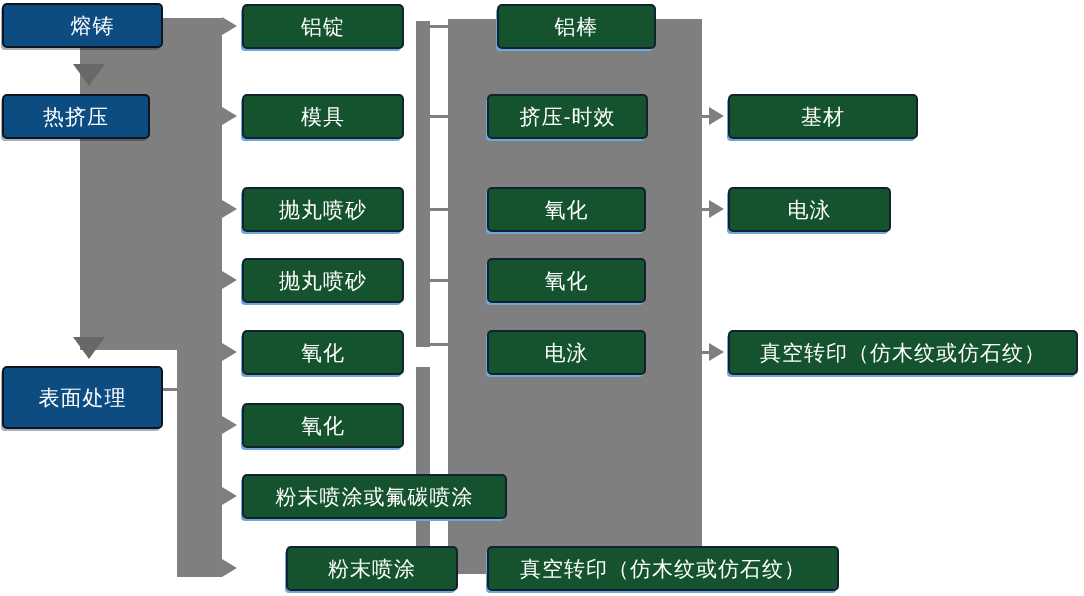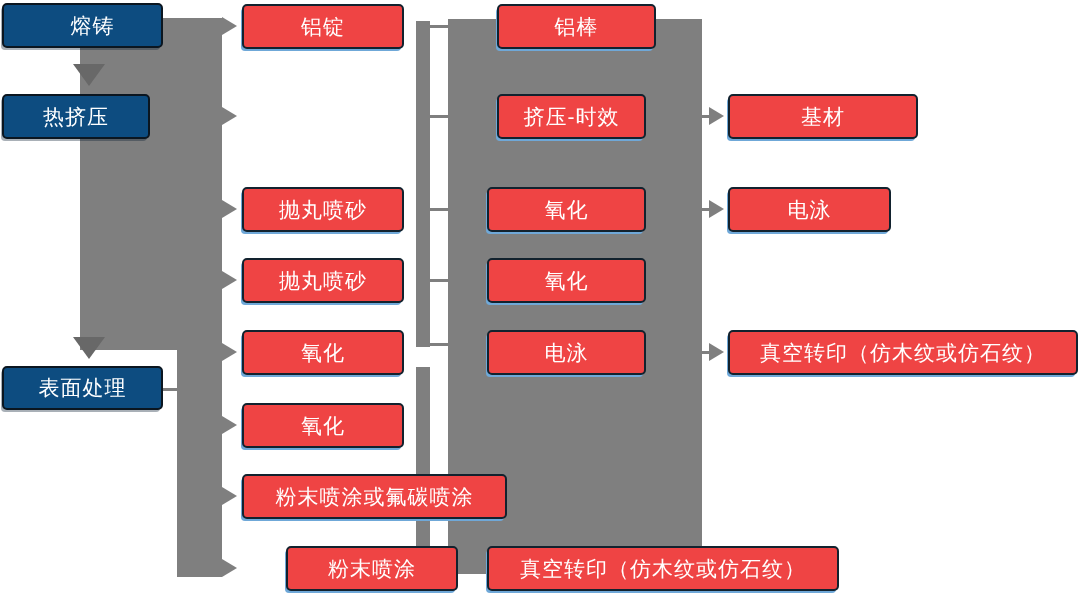--- a/index.html
+++ b/index.html
@@ -39,21 +39,21 @@
     border-left: 16px solid transparent;
     border-right: 16px solid transparent;
     border-top: 22px solid #686868;
     z-index: 2;
   }
   
   .node {
     position: absolute;
     box-sizing: border-box;
     height: 45px;
-    background: #ef4444;
+    background: #14532d;
     border: 2px solid #12222e;
     border-radius: 5px;
     color: #ffffff;
     font-size: 21px;
     letter-spacing: 1px;
     display: flex;
     align-items: center;
     justify-content: center;
     z-index: 3;
     box-shadow: -2px 3px 0 -1px #6fa8d8;
@@ -106,32 +106,33 @@
   <div class="arrow-right" style="left:222px; top:416px;"></div>
   <div class="arrow-right" style="left:222px; top:487px;"></div>
   <div class="arrow-right" style="left:222px; top:559px;"></div>
 
   <div class="arrow-right" style="left:709px; top:107px;"></div>
   <div class="arrow-right" style="left:709px; top:200px;"></div>
   <div class="arrow-right" style="left:709px; top:343px;"></div>
 
   <div class="node dark" style="left:2px; top:3px; width:161px;padding-left:20px;">熔铸</div>
   <div class="node dark" style="left:2px; top:94px; width:148px;">热挤压</div>
-  <div class="node dark" style="left:2px; top:366px; width:161px; height:44px;">表面处理</div>
+  <div class="node dark" style="left:2px; top:366px; width:161px; height:63px;">表面处理</div>
 
   <div class="node" style="left:242px; top:4px; width:162px;">铝锭</div>
+  <div class="node" style="left:242px; top:94px; width:162px;">模具</div>
   <div class="node" style="left:242px; top:187px; width:162px;">抛丸喷砂</div>
   <div class="node" style="left:242px; top:258px; width:162px;">抛丸喷砂</div>
   <div class="node" style="left:242px; top:330px; width:162px;">氧化</div>
   <div class="node" style="left:242px; top:403px; width:162px;">氧化</div>
   <div class="node" style="left:242px; top:474px; width:265px;">粉末喷涂或氟碳喷涂</div>
   <div class="node" style="left:242px; top:546px; width:172px;margin-left:44px;">粉末喷涂</div>
 
   <div class="node" style="left:497px; top:4px; width:159px;">铝棒</div>
-  <div class="node" style="left:497px; top:94px; width:149px;">挤压-时效</div>
+  <div class="node" style="left:487px; top:94px; width:161px;">挤压-时效</div>
   <div class="node" style="left:487px; top:187px; width:159px;">氧化</div>
   <div class="node" style="left:487px; top:258px; width:159px;">氧化</div>
   <div class="node" style="left:487px; top:330px; width:159px;">电泳</div>
   <div class="node" style="left:487px; top:546px; width:352px;">真空转印（仿木纹或仿石纹）</div>
 
   <div class="node" style="left:728px; top:94px; width:190px;">基材</div>
   <div class="node" style="left:728px; top:187px; width:163px;">电泳</div>
   <div class="node" style="left:728px; top:330px; width:350px;">真空转印（仿木纹或仿石纹）</div>
 
 </div>

